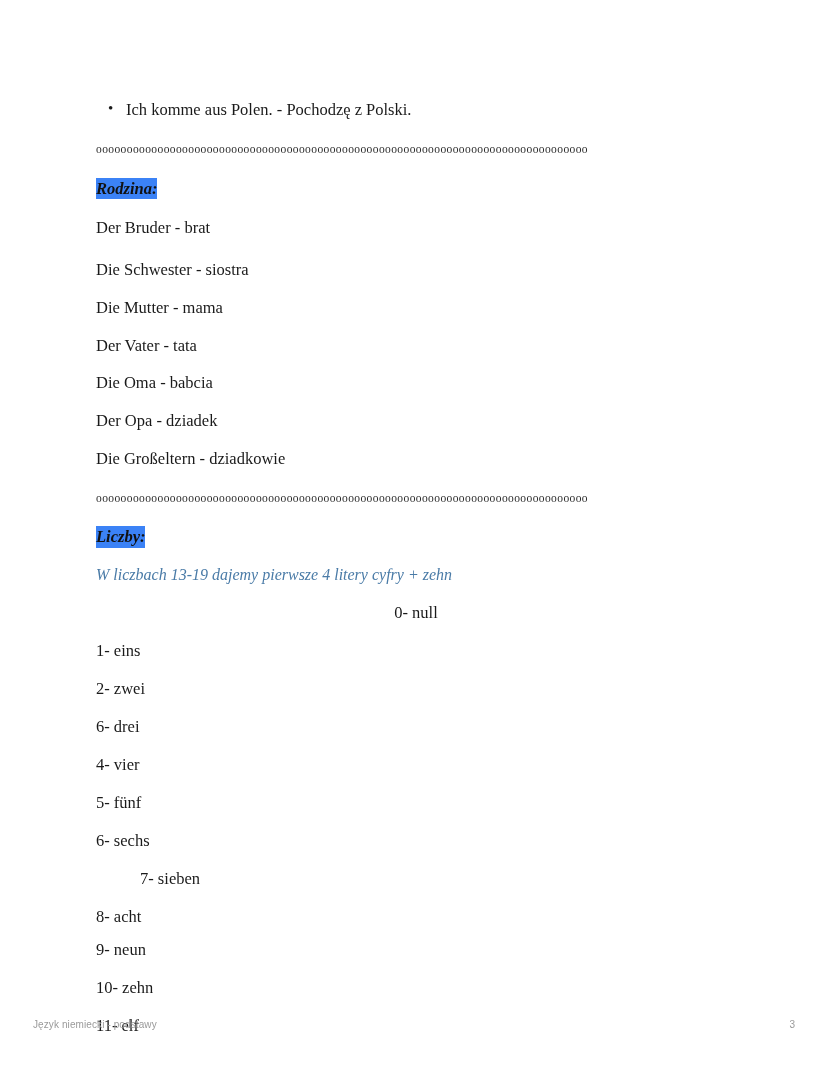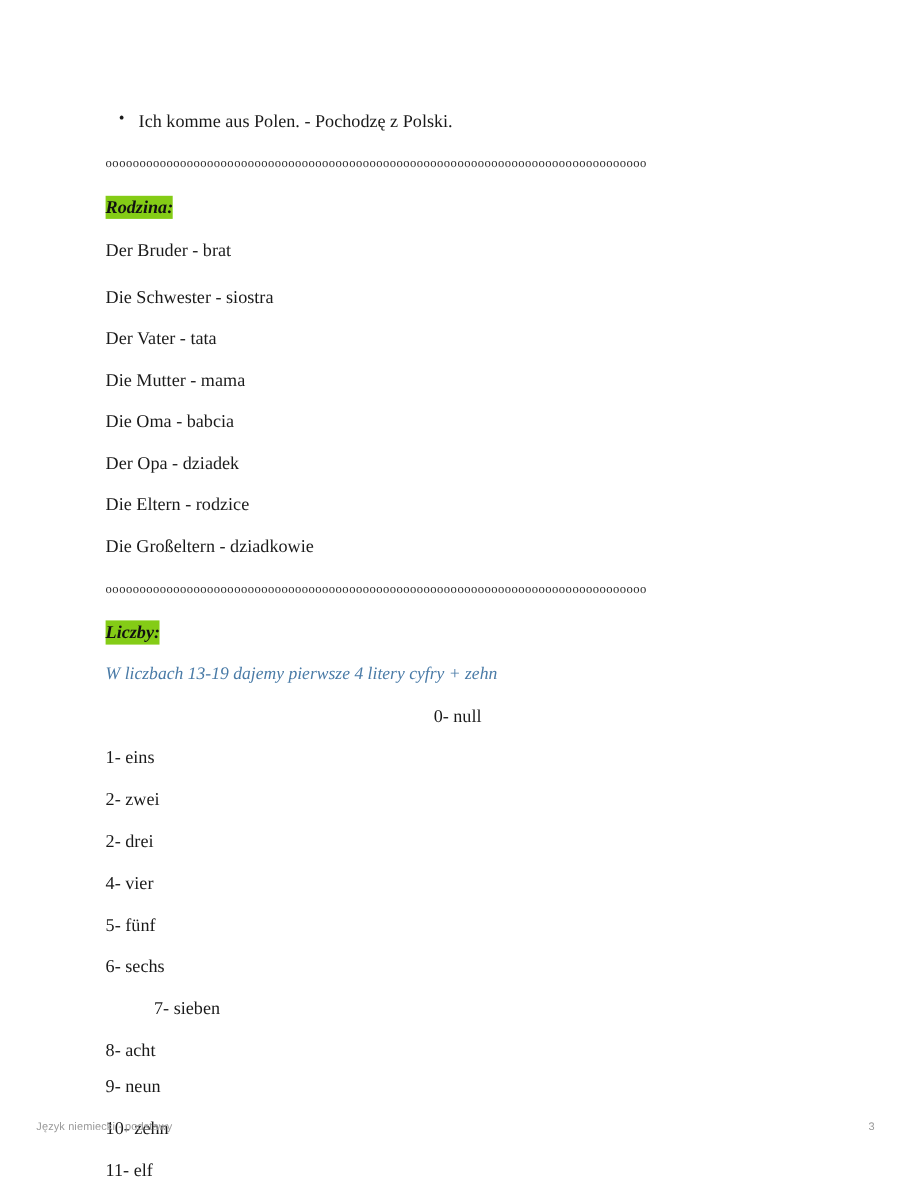--- a/index.html
+++ b/index.html
@@ -63,21 +63,21 @@
     line-height: 1;
     user-select: none;
   }
 
   
   .section-heading {
     font-weight: bold;
     font-style: italic;
     font-size: 16.5px;
     color: #111111;
-    background: #84cc16;
+    background: #3b82f6;
     display: inline-block;
     line-height: 1.3;
   }
 
   
   .note {
     font-style: italic;
     font-size: 16px;
     line-height: 1.35;
   }
@@ -129,41 +129,40 @@
     </ul>
 
     <div class="divider" style="margin-top:23px;">ooooooooooooooooooooooooooooooooooooooooooooooooooooooooooooooooooooooooooooooooo</div>
 
     <div style="margin-top:22px;">
       <div class="section-heading">Rodzina:</div>
 
       <ul class="vocab-list" style="margin-top:18px;">
         <li class="entry" style="margin-bottom:16.5px;">Der Bruder - brat</li>
         <li class="entry" style="margin-bottom:16.5px;margin-top:20px;">Die Schwester - siostra</li>
+        <li class="entry" style="margin-bottom:16.5px;">Die Mutter - mama</li>
         <li class="entry" style="margin-bottom:16.5px;">Der Vater - tata</li>
-        <li class="entry" style="margin-bottom:16.5px;">Die Mutter - mama</li>
         <li class="entry" style="margin-bottom:16.5px;">Die Oma - babcia</li>
         <li class="entry" style="margin-bottom:16.5px;">Der Opa - dziadek</li>
-        <li class="entry" style="margin-bottom:16.5px;">Die Eltern - rodzice</li>
         <li class="entry">Die Großeltern - dziadkowie</li>
       </ul>
     </div>
 
     <div class="divider" style="margin-top:23px;">ooooooooooooooooooooooooooooooooooooooooooooooooooooooooooooooooooooooooooooooooo</div>
 
     <div style="margin-top:22px;">
       <div class="section-heading">Liczby:</div>
 
       <div class="note" style="margin-top: 16px; color: rgb(74, 123, 167);">W liczbach 13-19 dajemy pierwsze 4 litery cyfry + zehn</div>
 
       <ul class="number-list" style="margin-top:17px;">
         <li class="entry" style="margin-bottom:16.5px;text-align:center;">0- null</li>
         <li class="entry" style="margin-bottom:16.5px;">1- eins</li>
         <li class="entry" style="margin-bottom:16.5px;">2- zwei</li>
-        <li class="entry" style="margin-bottom:16.5px;">2- drei</li>
+        <li class="entry" style="margin-bottom:16.5px;">6- drei</li>
         <li class="entry" style="margin-bottom:16.5px;">4- vier</li>
         <li class="entry" style="margin-bottom:16.5px;">5- fünf</li>
         <li class="entry" style="margin-bottom:16.5px;">6- sechs</li>
         <li class="entry" style="margin-bottom:16.5px;margin-left:44px;">7- sieben</li>
         <li class="entry" style="margin-bottom:12px;">8- acht</li>
         <li class="entry" style="margin-bottom:16.5px;">9- neun</li>
         <li class="entry" style="margin-bottom:16.5px;">10- zehn</li>
         <li class="entry" style="margin-bottom:16.5px;">11- elf</li>
 
       </ul>

